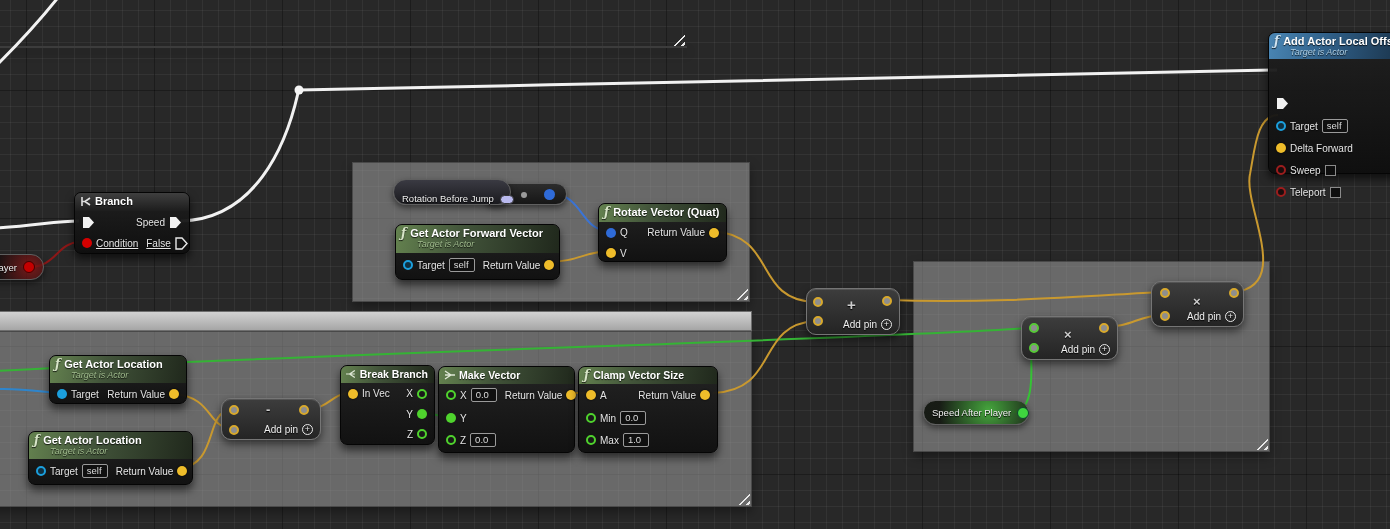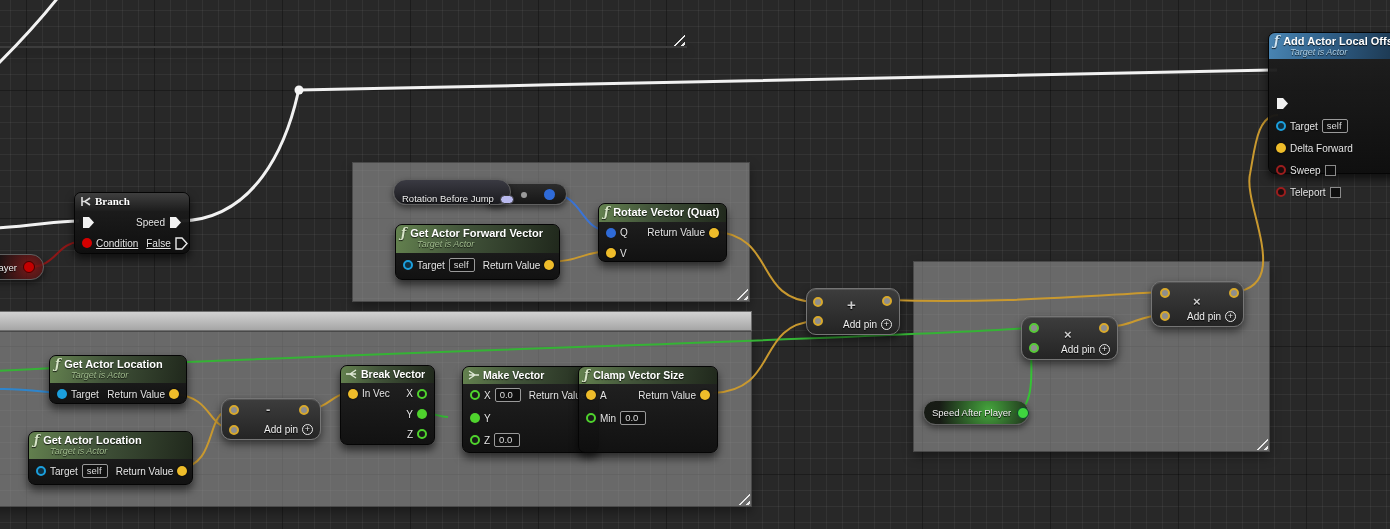--- a/index.html
+++ b/index.html
@@ -109,21 +109,21 @@
       <path d="M 564,393 L 588,393" stroke="#c9992f" stroke-width="2" fill="none"></path>
       <path d="M 713,393 C 780,390 755,325 815,321" stroke="#c9992f" stroke-width="2" fill="none"></path>
       <path d="M 888,300 C 990,304 1085,296 1161,292" stroke="#c9992f" stroke-width="2" fill="none"></path>
       <path d="M 1013,412 C 1036,412 1031,365 1031,349" stroke="#35c235" stroke-width="2" fill="none"></path>
       <path d="M 1104,327 C 1131,327 1138,316 1161,315" stroke="#c9992f" stroke-width="2" fill="none"></path>
       <path d="M 1234,292 C 1293,286 1243,206 1250,174 C 1255,148 1257,115 1278,115" stroke="#c9992f" stroke-width="2" fill="none"></path>
       <circle cx="299" cy="90" r="4.5" fill="#f5f5f5"></circle>
     </svg>
 
   <div class="node" style="left:74px;top:192px;width:116px;height:62px;">
-    <div class="hdr dark" style="height:18px;font-family:Liberation Serif, serif;">
+    <div class="hdr dark" style="height:18px;">
       <div class="trow">
         <svg class="branchicon" width="11" height="11" viewBox="0 0 11 11">
             <path d="M2,1 v9 M2,5.5 h3 M5,5.5 L10,2 M5,5.5 L10,9" stroke="#e0e0e0" stroke-width="1.6" fill="none"></path>
           </svg>
         <span>Branch</span>
       </div>
     </div>
     <div class="prow" style="top:18px;height:22px;">
       <svg class="epin" viewBox="0 0 13 13">
           <path d="M1,1 h6 l5,5.5 -5,5.5 h-6 z" fill="#f2f2f2"></path>
@@ -243,21 +243,21 @@
       <span class="plusc">+</span>
     </div>
   </div>
 
   <div class="node" style="left:340px;top:365px;width:95px;height:80px;">
     <div class="hdr green" style="height:17px;">
       <div class="trow" style="font-size:10.5px;">
         <svg width="11" height="10" viewBox="0 0 11 10">
             <path d="M0,5 h4 M4,5 L10,1 M4,5 L10,5 M4,5 L10,9" stroke="#dfe8d6" stroke-width="1.4" fill="none"></path>
           </svg>
-        <span>Break Vector</span>
+        <span>Break Branch</span>
       </div>
     </div>
     <div class="prow" style="top:17px;height:21px;">
       <span class="cpin fill-yellow"></span>
       <span class="plabel">In Vec</span>
       <span class="sp"></span>
       <span class="plabel">X</span>
       <span class="cpin ring-green"></span>
     </div>
     <div class="prow" style="top:38px;height:20px;">
@@ -265,21 +265,21 @@
       <span class="plabel">Y</span>
       <span class="cpin fill-green"></span>
     </div>
     <div class="prow" style="top:58px;height:20px;">
       <span class="sp"></span>
       <span class="plabel">Z</span>
       <span class="cpin ring-green"></span>
     </div>
   </div>
 
-  <div class="node" style="left:438px;top:366px;width:137px;height:87px;margin-left:24px;">
+  <div class="node" style="left:438px;top:366px;width:137px;height:87px;">
     <div class="hdr green" style="height:17px;">
       <div class="trow" style="font-size:10.5px;">
         <svg width="11" height="10" viewBox="0 0 11 10">
             <path d="M11,5 h-4 M7,5 L1,1 M7,5 L1,5 M7,5 L1,9" stroke="#dfe8d6" stroke-width="1.4" fill="none"></path>
           </svg>
         <span>Make Vector</span>
       </div>
     </div>
     <div class="prow" style="top:17px;height:22px;">
       <span class="cpin ring-green"></span>
@@ -311,20 +311,25 @@
       <span class="cpin fill-yellow"></span>
       <span class="plabel">A</span>
       <span class="sp"></span>
       <span class="plabel">Return Value</span>
       <span class="cpin fill-yellow"></span>
     </div>
     <div class="prow" style="top:40px;height:22px;">
       <span class="cpin ring-green"></span>
       <span class="plabel">Min</span>
       <span class="tbox">0.0</span>
+    </div>
+    <div class="prow" style="top:62px;height:22px;">
+      <span class="cpin ring-green"></span>
+      <span class="plabel">Max</span>
+      <span class="tbox">1.0</span>
     </div>
   </div>
 
   <div class="mathnode" style="left:806px;top:288px;width:94px;height:47px;">
     <span class="cpin gray-yellow" style="left:6px;top:8px;"></span>
     <span class="cpin gray-yellow" style="left:6px;top:27px;"></span>
     <span class="cpin gray-yellow" style="left:75px;top:7px;"></span>
     <span class="opsym" style="left:40px;top:7px;font-size:15px;">+</span>
     <div class="addpin">
       <span>Add pin</span>

